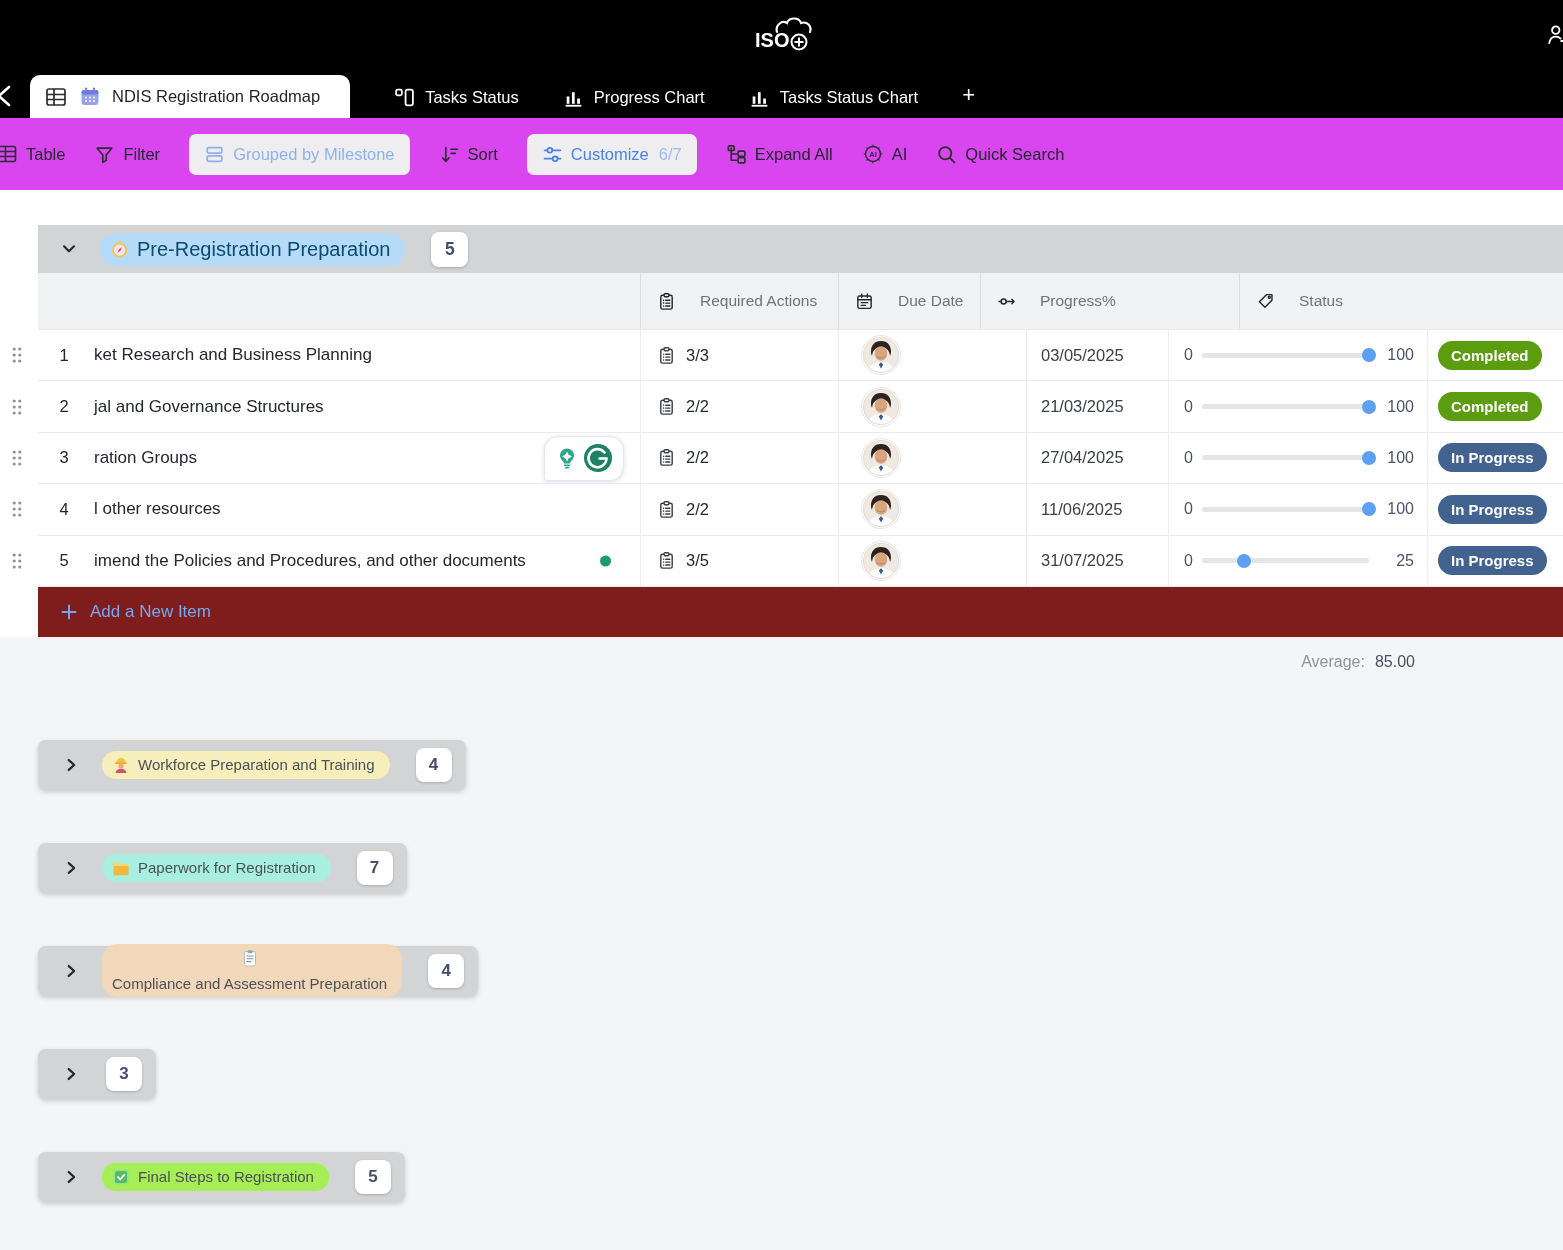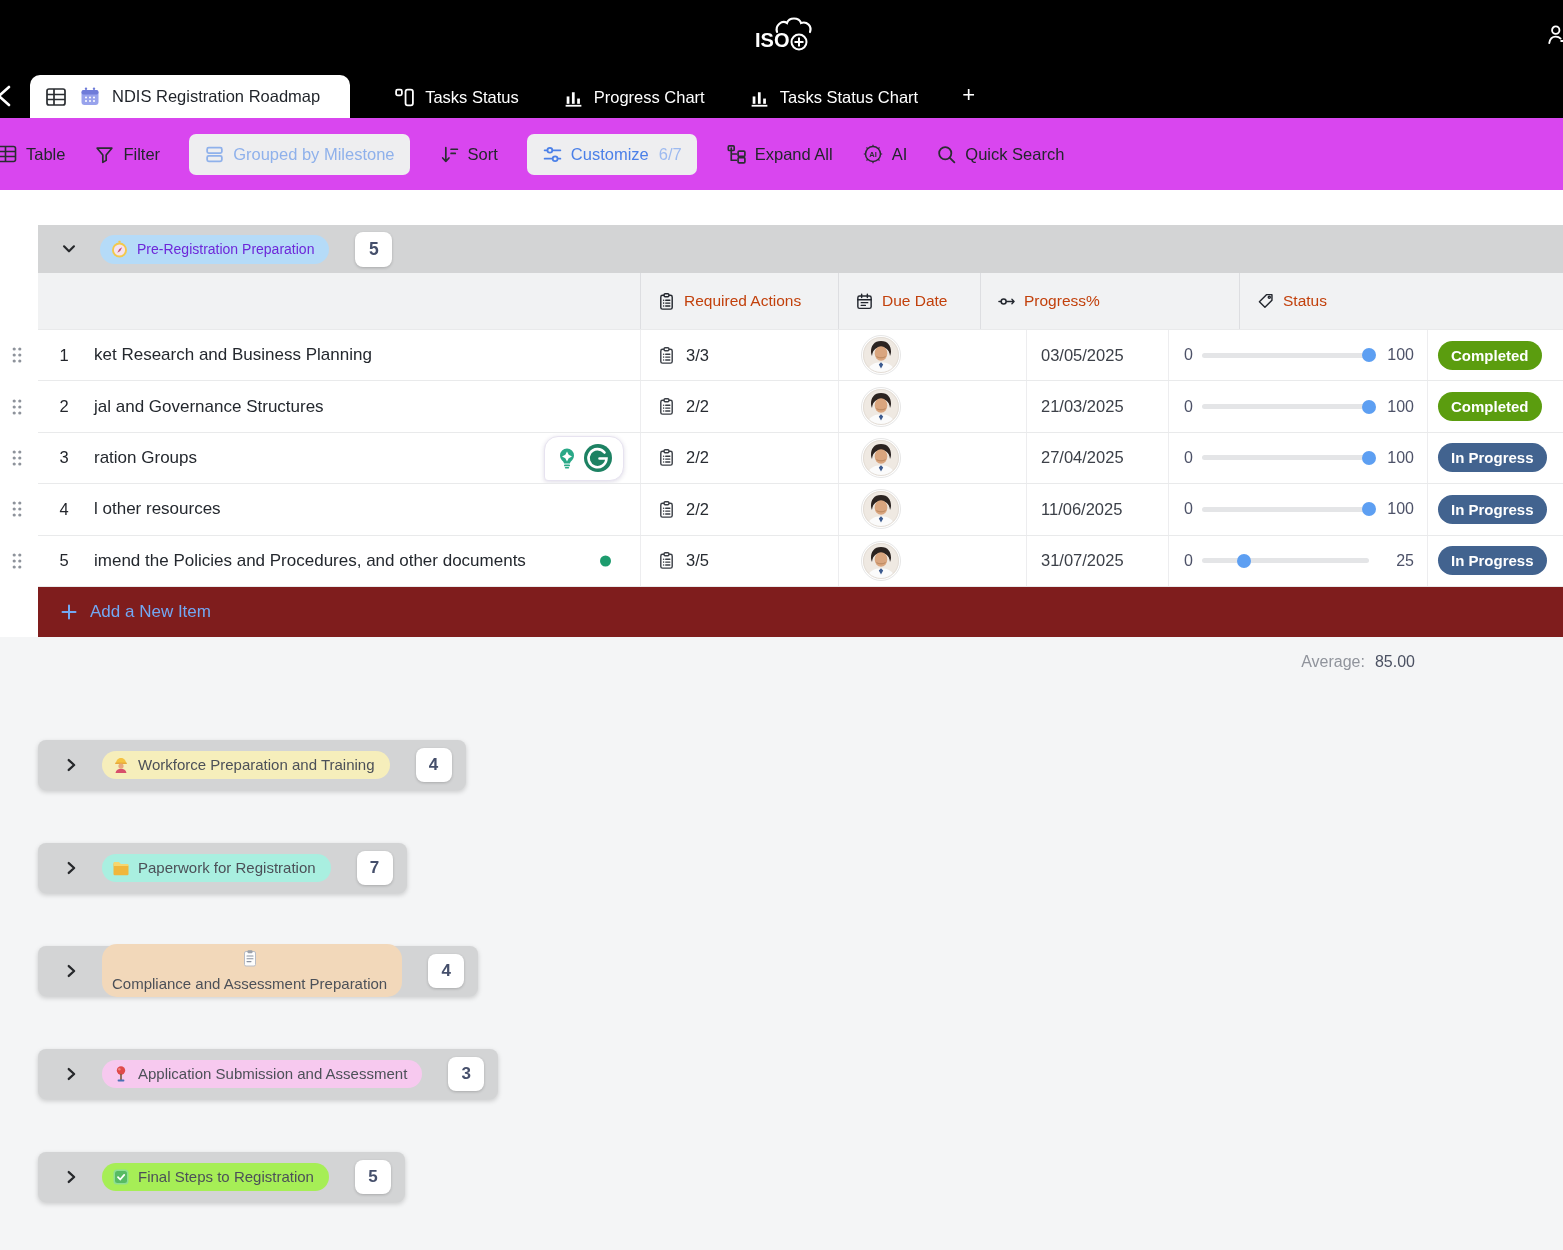--- a/index.html
+++ b/index.html
@@ -30,28 +30,28 @@
   .tb-pill { background:#eeeef0; border-radius:7px; padding:10px 15px; }
   .grouped-lbl { color:#8fb1eb; }
   .cust-lbl { color:#4b80e8; }
   .cust-count { color:#9dbaf0; margin-left:2px; }
 
   
   .content { padding-left:38px; background:#fff; }
   .spacer { height:35px; background:#fff; }
   .group-header { height:48px; background:#d3d4d5; display:flex; align-items:center; padding-left:22px; }
   .pill { border-radius:15px; padding:5px 15px 5px 10px; display:inline-flex; align-items:center;
-    gap:8px; font-size:14px; color:#6d28d9; margin-left:22px; white-space:nowrap; }
+    gap:8px; font-size:20px; color:#0c4a6e; margin-left:22px; white-space:nowrap; }
   .count-badge { background:#fff; border-radius:8px; min-width:37px; height:35px; display:flex;
     align-items:center; justify-content:center; font-weight:bold; font-size:17.5px; color:#454f6b;
     margin-left:26px; box-shadow:0 1px 3px rgba(0,0,0,.2); padding:0 6px; }
 
   .thead { display:flex; height:57px; background:#f1f2f3; border-bottom:1px solid #e9eaeb; }
-  .th { display:flex; align-items:center; gap:8px; padding-left:16px; font-size:15.5px;
-    font-weight:500; color:#c2410c; border-left:1px solid #dddee1; white-space:nowrap; }
+  .th { display:flex; align-items:center; gap:24px; padding-left:16px; font-size:15.5px;
+    font-weight:500; color:#737373; border-left:1px solid #dddee1; white-space:nowrap; }
   .th-num { width:52px; border-left:none; } .th-name { width:550px; border-left:none; }
   .w-act { width:198px; } .w-resp { width:188px; } .w-due { width:142px; }
   .w-prog { width:259px; } .w-stat { width:136px; }
 
   .trow { display:flex; height:51.4px; background:#fff; border-bottom:1px solid #e9eaeb;
     position:relative; align-items:center; }
   .drag { position:absolute; left:-27px; top:50%; transform:translateY(-50%); cursor:grab; }
   .c { display:flex; align-items:center; height:100%; border-left:1px solid #ededef; }
   .c-num { width:52px; justify-content:center; font-size:16.5px; color:#23262c; border-left:none; }
   .c-name { width:550px; font-size:17px; color:#24282e; white-space:nowrap; overflow:hidden;
@@ -716,31 +716,20 @@
     </span>
     <span class="count-badge">4</span>
   </div>
 
   <div class="cbar">
     <span>
       <svg width="18" height="18" viewBox="0 0 20 20" fill="none" stroke="#26282b" stroke-width="2.5" stroke-linecap="round" stroke-linejoin="round">
         <path d="M7.5 4.5l6 5.5-6 5.5"></path>
       </svg>
     </span>
-    <span class="pill" style="background: rgb(247, 201, 239);">
-      <span class="pill-ic">
-            <svg width="18" height="18" viewBox="0 0 18 18">
-              <circle cx="9" cy="5.5" r="4.2" fill="#e04a4a"></circle>
-              <circle cx="7.4" cy="4.2" r="1.2" fill="#ef8686"></circle>
-              <path d="M9 9.5v5.5" stroke="#7b5a3c" stroke-width="1.6" stroke-linecap="round"></path>
-              <path d="M6.5 15.5h5" stroke="#4a6fb5" stroke-width="1.8" stroke-linecap="round"></path>
-            </svg>
-          </span>
-      <span>Application Submission and Assessment</span>
-    </span>
     <span class="count-badge">3</span>
   </div>
 
   <div class="cbar">
     <span>
       <svg width="18" height="18" viewBox="0 0 20 20" fill="none" stroke="#26282b" stroke-width="2.5" stroke-linecap="round" stroke-linejoin="round">
         <path d="M7.5 4.5l6 5.5-6 5.5"></path>
       </svg>
     </span>
     <span class="pill" style="background: rgb(166, 238, 86);">

